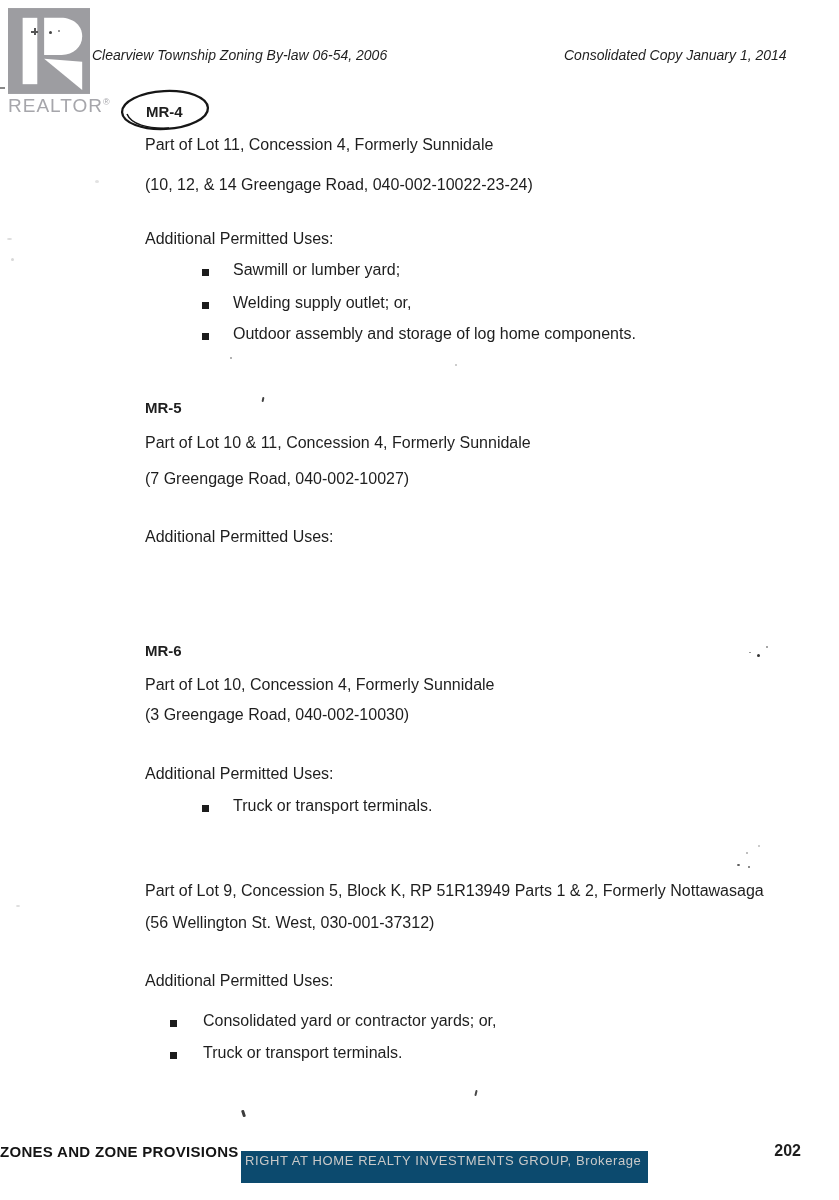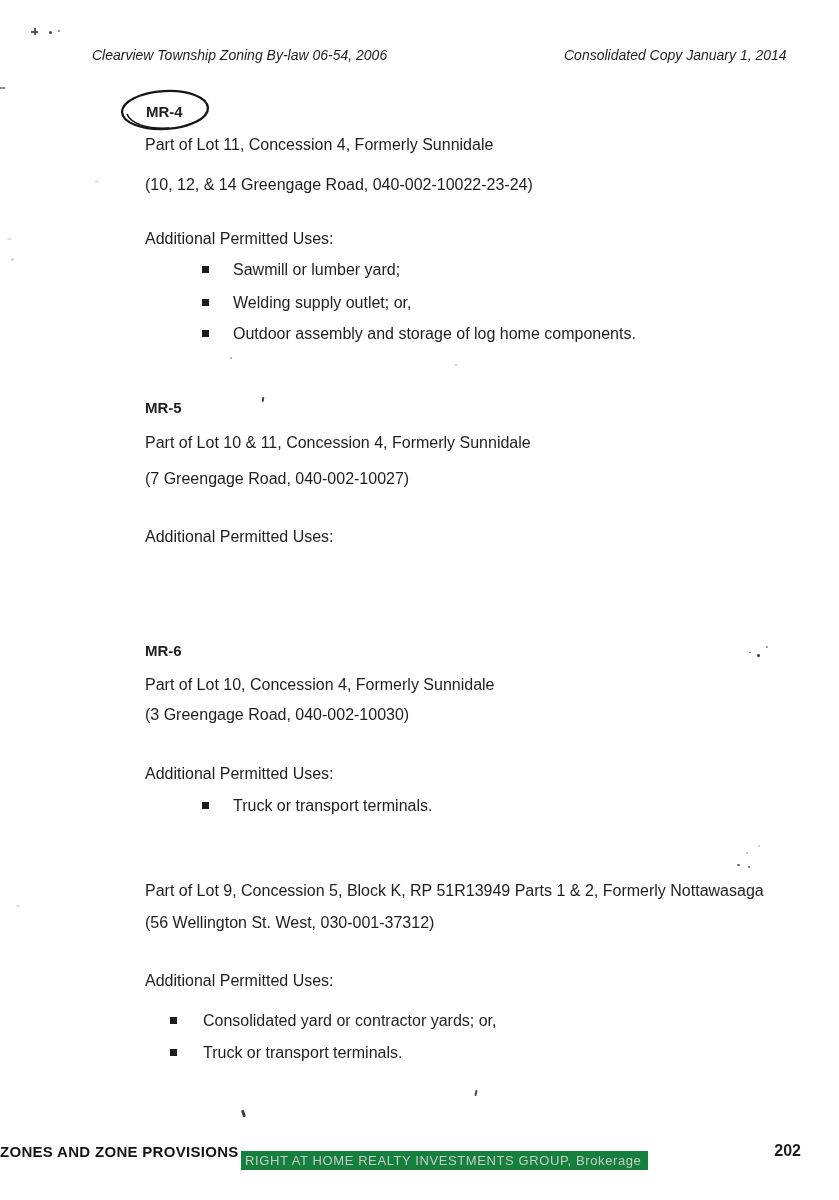--- a/index.html
+++ b/index.html
@@ -22,49 +22,58 @@
 
   
   .sec { position:absolute; left:145px; width:625px; }
   .row { line-height:17px; }
   .head { font-weight:bold; font-size:15px; line-height:17px; }
 
   .circle-wrap { position:relative; height:44px; width:92px; margin-left:-26px; }
   .circle-wrap svg { position:absolute; left:0; top:0; width:92px; height:44px; }
   .circle-wrap .mr { position:absolute; left:27px; top:15px; font-weight:bold; font-size:15px; }
 
-  .li { display:flex; align-items:flex-start; padding-left:57px; line-height:17px; }
+  .li { display:flex; align-items:center; padding-left:57px; line-height:17px; }
   .li .sq { flex:0 0 auto; width:7px; height:7px; background:#1c1c1c; margin-top:5px; }
   .li .li-t { margin-left:24px; }
   .sec7 .li { padding-left:25px; }
   .sec7 .li .li-t { margin-left:26px; }
   .li.wrap2 .li-t { line-height:31px; max-width:535px; margin-top:-7px; }
   .li.wrap2 .sq { margin-top:10px; }
 
   
   .watermark {
-    position:absolute; left:241px; top:1151px; width:407px; height:19px;
-    background:#15803d; overflow:hidden; white-space:nowrap; box-sizing:border-box;
+    position:absolute; left:241px; top:1151px; width:407px; height:32px;
+    background:#0c4a6e; overflow:hidden; white-space:nowrap; box-sizing:border-box;
     font-size:13px; line-height:19px; color:#c9c9c9; letter-spacing:0.6px;
     padding:0 4px; z-index:1;
   }
   .footer-title {
     position:absolute; left:0; right:0; top:1143px; text-align:left;
     font-weight:bold; font-size:15px; letter-spacing:0.3px; color:#141414; z-index:2;
   }
   .page-number { position:absolute; right:38px; top:1142px; font-weight:bold; font-size:16px; z-index:2; }
 
   
   .speck { position:absolute; border-radius:50%; }
 </style>
 </head>
 <body>
 
 <div class="page">
 
+  <div class="logo">
+    <svg class="block" viewBox="0 0 84 88" aria-hidden="true">
+      <rect width="84" height="88" fill="#9d9da1"></rect>
+      <rect x="15" y="10" width="15" height="68" fill="#ffffff"></rect>
+      <path d="M37 10 h17 c13 0 22 8 22 19 c0 11 -9 19 -21 19 h-18 z" fill="#ffffff"></path>
+      <path d="M37 52 L76 84 L76 55 Z" fill="#ffffff"></path>
+    </svg>
+    <div class="logo-text"><span>REALTOR</span><span class="reg">®</span></div>
+  </div>
 
   <div class="hdr hdr-left">Clearview Township Zoning By-law 06-54, 2006</div>
   <div class="hdr hdr-right">Consolidated Copy January 1, 2014</div>
 
   <section class="sec" style="top:88px">
     <div class="circle-wrap">
       <svg viewBox="0 0 92 44" aria-hidden="true">
         <ellipse cx="46" cy="22" rx="43" ry="19" fill="none" stroke="#161616" stroke-width="2.3" transform="rotate(-3 46 22)"></ellipse>
         <path d="M8 26 C12 36 28 41 50 40" fill="none" stroke="#161616" stroke-width="1.5"></path>
       </svg>

